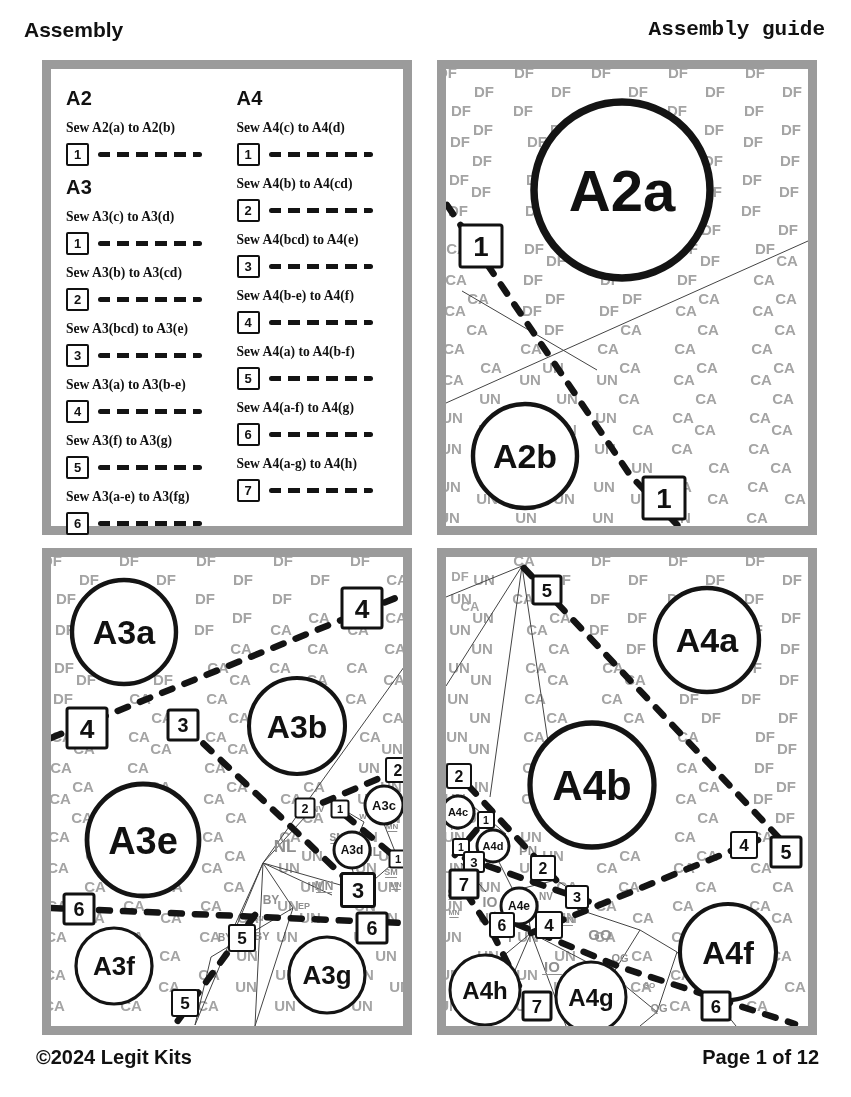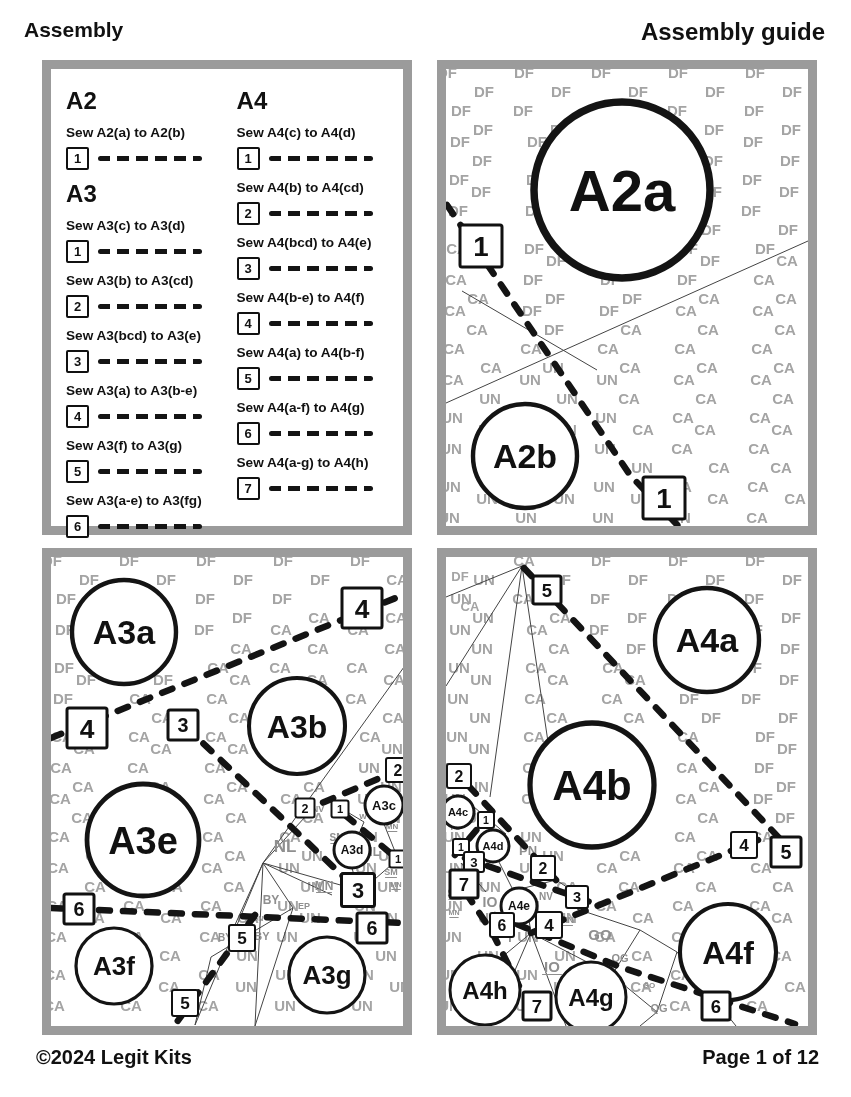--- a/index.html
+++ b/index.html
@@ -1,31 +1,31 @@
 <!DOCTYPE html>
 <html><head>
 <meta charset="utf-8">
 <style>
   html,body{margin:0;padding:0;background:#fff;}
   body{width:851px;height:1097px;position:relative;overflow:hidden;
        font-family:"Liberation Sans","DejaVu Sans",sans-serif;color:#111;}
   .hdr{position:absolute;top:18px;left:24px;font-size:21px;font-weight:700;}
-  .hdr-r{position:absolute;top:18px;right:26px;font-size:24px;font-weight:700;}
+  .hdr-r{position:absolute;top:18px;right:26px;font-size:21px;font-weight:700;font-family:Liberation Mono, monospace;}
   .ftr{position:absolute;top:1046px;left:36px;font-size:20px;font-weight:700;}
   .ftr-r{position:absolute;top:1046px;right:32px;font-size:20px;font-weight:700;}
   .panel{position:absolute;border:9px solid #9b9b9b;background:#fff;box-sizing:border-box;}
   #panel-instructions{left:42px;top:60px;width:370px;height:475px;}
   #panel-a2{left:437px;top:60px;width:380px;height:475px;}
   #panel-a3{left:42px;top:548px;width:370px;height:487px;}
   #panel-a4{left:437px;top:548px;width:380px;height:487px;}
   .instr-wrap{display:flex;padding:12px 10px 0 15px;gap:14px;}
   .instr-col{width:168px;}
-  .sec-head{font-size:24px;font-weight:800;margin:6px 0 10px 0;letter-spacing:.2px;}
+  .sec-head{font-size:20px;font-weight:800;margin:6px 0 10px 0;letter-spacing:.2px;}
   .step{margin-bottom:9px;}
-  .step-text{font-size:13.6px;font-weight:700;margin-bottom:7px;white-space:nowrap;}
+  .step-text{font-size:13.6px;font-weight:700;margin-bottom:7px;white-space:nowrap;font-family:Liberation Serif, serif;}
   .step-row{display:flex;align-items:center;margin-bottom:10px;}
   .numbox{display:inline-block;width:19px;height:19px;border:2px solid #111;
           border-radius:2px;font-size:13px;font-weight:700;text-align:center;
           line-height:19px;background:#fff;}
   .dashline{height:5px;width:104px;margin-left:9px;border-radius:3px;
             background:repeating-linear-gradient(90deg,#141414 0 12px,transparent 12px 19px);}
   svg{display:block;}
 </style>
 </head>
 <body>

